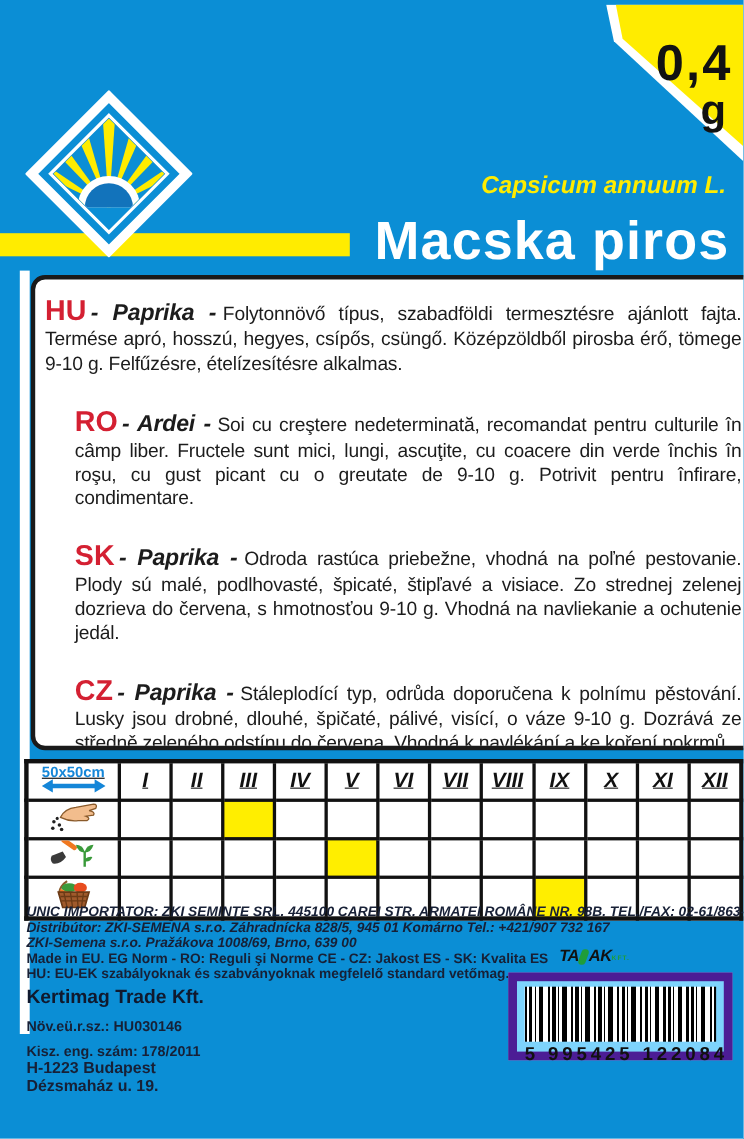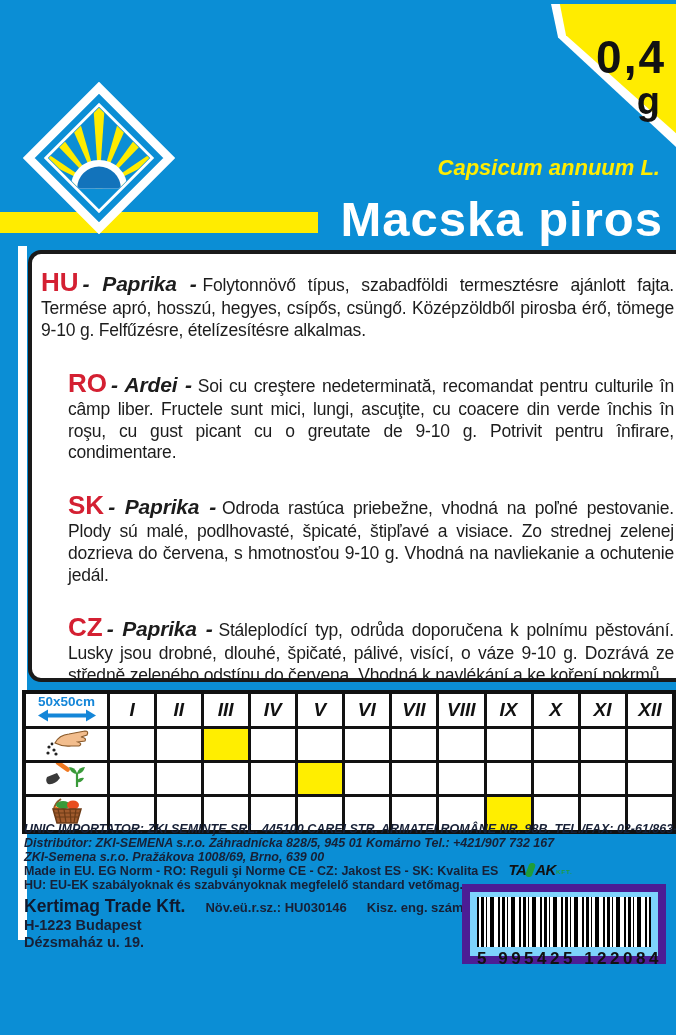--- a/index.html
+++ b/index.html
@@ -34,42 +34,42 @@
     padding:12px 16px 0 9px; z-index:2; overflow:hidden;}
   .desc{margin:0; color:#1c1c1c; font-size:17.5px; line-height:1.24;
     text-align:justify; letter-spacing:-0.2px;}
   .desc + .desc{margin-top:25px;margin-left:27px;}
   .desc .lang{color:var(--red,#d42032); font-weight:800; font-size:26px;
     letter-spacing:0; margin-right:4px;}
   .desc .crop{font-weight:700; font-style:italic; font-size:21px; margin-right:6px;}
   
   .calendar{position:absolute; left:22px; top:690px; z-index:2;
     border-collapse:collapse; background:#fff; border:4px solid #111;}
-  .calendar th,.calendar td{border:3px solid #111; padding:0; text-align:center;}
+  .calendar th,.calendar td{border:3px solid #111; padding:0; text-align:center;text-decoration:underline;}
   .calendar .mth{width:45px; height:32px; font-size:19px; font-weight:800;
     font-style:italic; color:#111;}
   .calendar .spc{width:82px;}
   .spacing-label{color:#1486d8; font-size:13.5px; font-weight:700; line-height:13px; display:block;}
   .calendar td{width:45px; height:31px;}
   .calendar td.active{background:var(--highlight,#ffee00);}
   .iconcell{width:82px;}
   
   .footer{position:absolute; left:24px; top:822px; width:645px; z-index:2;
     color:#172036;}
   .fline{font-size:12.5px; line-height:14px; white-space:nowrap; font-weight:600;}
   .fline.it{font-style:italic;}
   .norm-row{display:flex; align-items:flex-start; gap:10px;}
   .q-logo{display:inline-flex; flex-direction:row; align-items:flex-end;
     line-height:10px; margin-top:-1px;}
   .q-main{display:inline-flex; align-items:center; font-weight:900;
     font-style:italic; font-size:15px; color:#111; letter-spacing:-0.5px;}
   .q-leaf{display:inline-block; width:7px; height:14px; margin:0 1px;
     background:#1f9d3a; transform:skewX(-20deg); border-radius:2px 4px 2px 4px;}
   .q-sub{font-size:6px; font-weight:700; color:#1f9d3a; letter-spacing:1px;}
-  .company-row{display:flex; align-items:baseline; gap:20px; margin-top:4px; white-space:nowrap;}
+  .company-row{display:flex; align-items:baseline; gap:8px; margin-top:4px; white-space:nowrap;flex-direction:column;}
   .company{font-size:17.5px; font-weight:800; color:#10192e;}
   .reg{font-size:13px; font-weight:600;}
   .addr{font-size:14.5px; line-height:17px; font-weight:600;}
   
   .barcode{position:absolute; left:462px; top:884px; width:204px; height:80px;
     box-sizing:border-box; background:#7dd3fc; border:8px solid #4c1d95; z-index:3;
     padding:5px 7px 0;}
   .bars{height:50px; background:repeating-linear-gradient(90deg,
     #000 0 2px, #fff 2px 4px, #000 4px 7px, #fff 7px 9px,
     #000 9px 10px, #fff 10px 13px, #000 13px 17px, #fff 17px 21px);}

